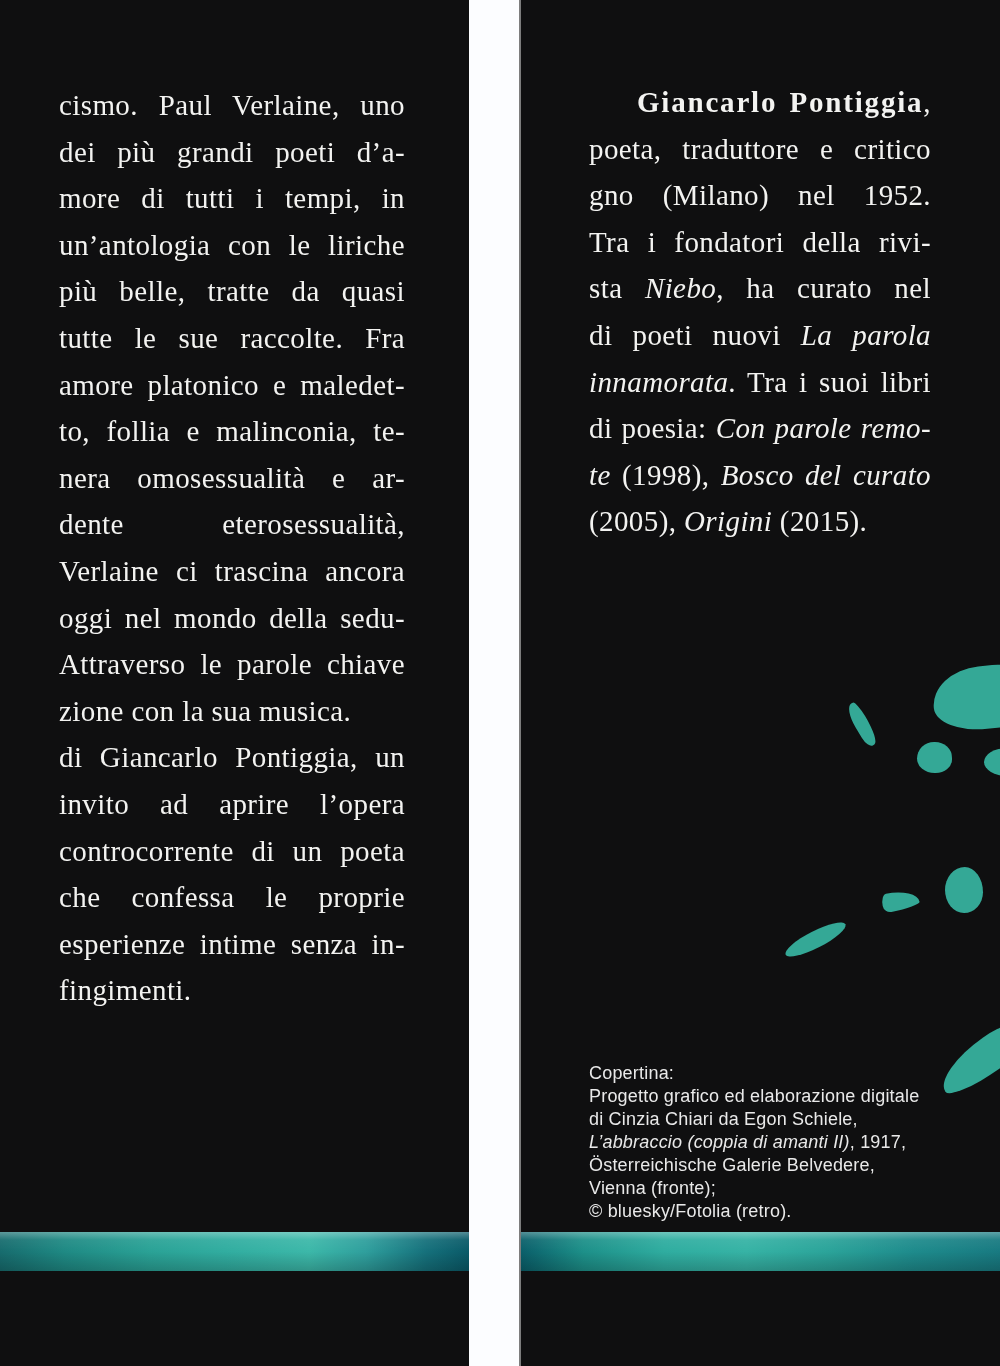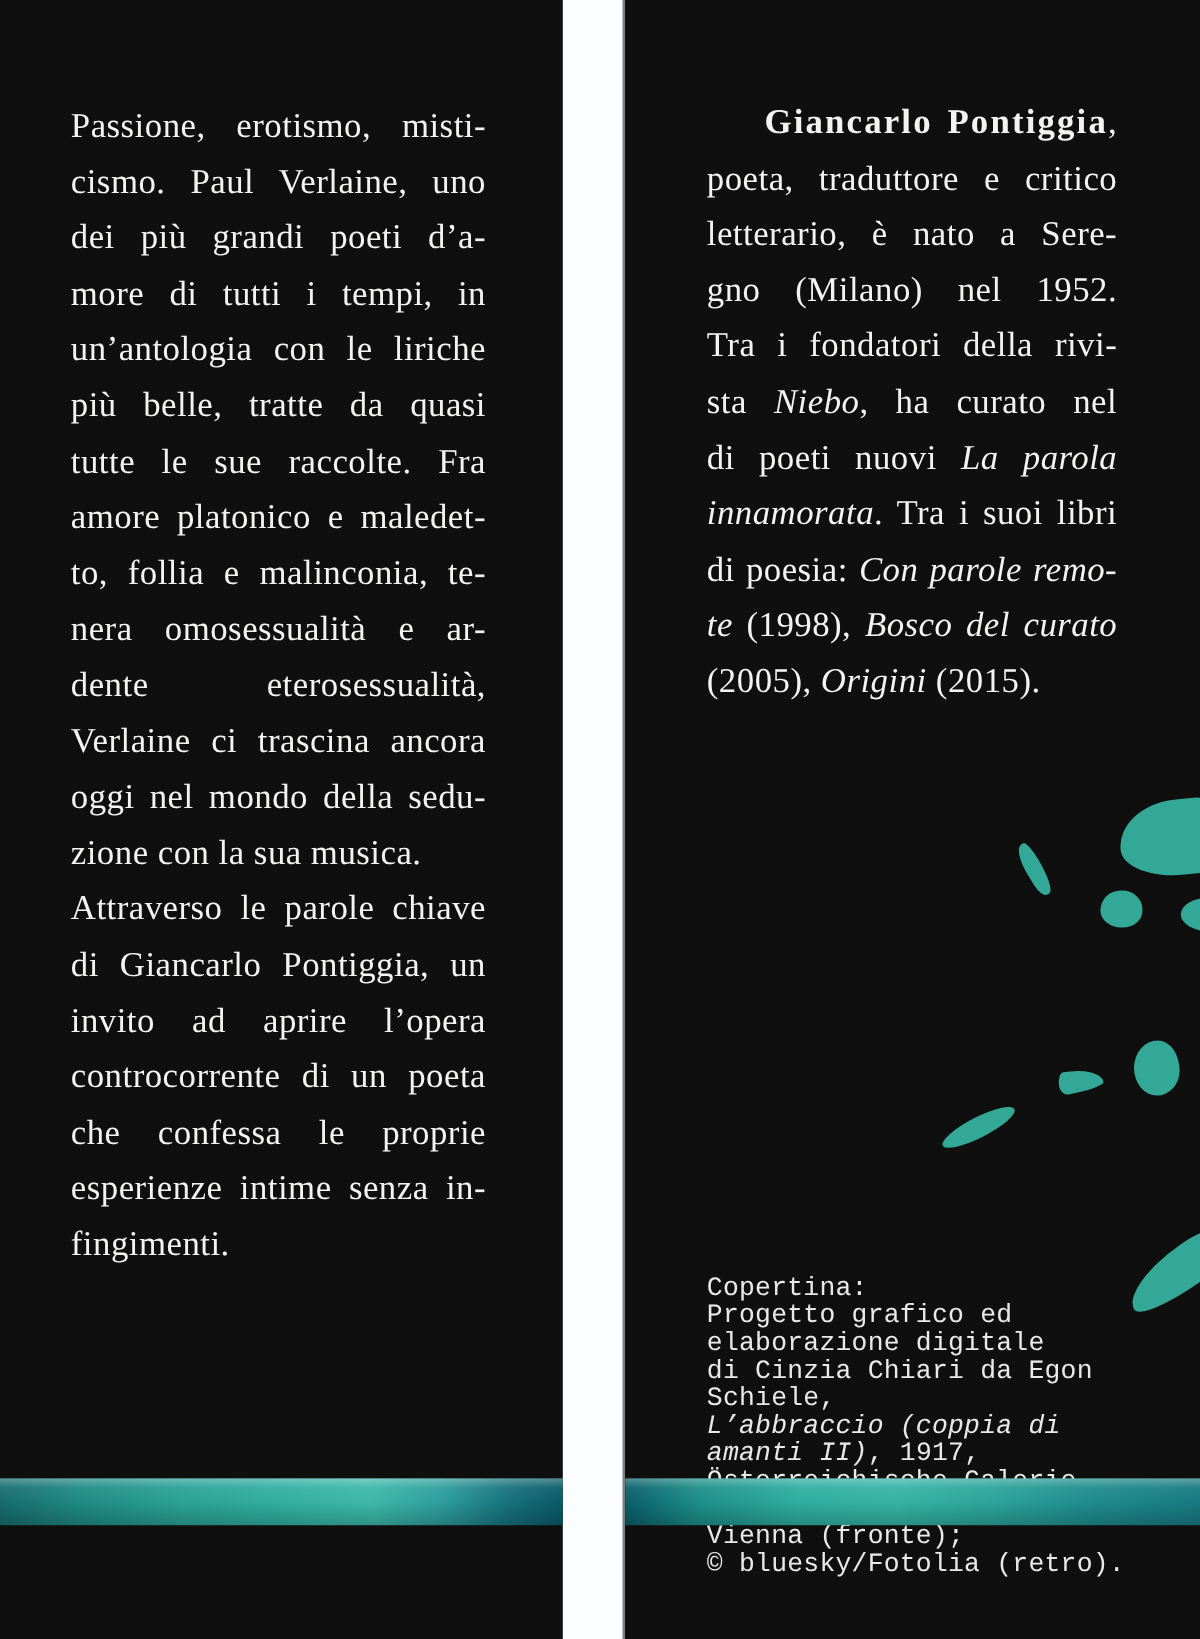--- a/index.html
+++ b/index.html
@@ -27,22 +27,22 @@
   .seg-b{font-weight:bold;letter-spacing:1.8px;margin-left:48px;}
   .seg-i{font-style:italic;}
 
   
   #credits{
     position:absolute;left:68px;top:1062px;width:360px;
     font-family:"Liberation Sans","DejaVu Sans",sans-serif;
     color:#e9e9e9;
   }
   #credits .tline{
-    font-size:22px;line-height:23px;letter-spacing:0.2px;
-    text-align:left;text-align-last:left;font-family:Liberation Mono, monospace;
+    font-size:18px;line-height:23px;letter-spacing:0.2px;
+    text-align:right;text-align-last:left;
   }
 
   
   .ribbon{position:absolute;top:1232px;height:39px;}
   #ribbon-left{
     left:0;width:469px;
     background-image:
       linear-gradient(180deg, rgba(255,255,255,0.30) 0%, rgba(255,255,255,0.06) 20%, rgba(0,0,0,0) 50%, rgba(0,0,0,0.20) 100%),
       linear-gradient(90deg,#176c6e 0%,#1f8a84 14%,#2aa296 32%,#31ada0 48%,#3cb8a9 66%,#2f9f9d 78%,#15707b 91%,#0a5a68 100%);
   }
@@ -62,52 +62,50 @@
   #blob-c5     {left:424px;top:867px;width:38px;height:46px;border-radius:52% 48% 50% 50%/50% 55% 45% 50%;}
   #blob-drop6  {left:361px;top:891px;width:37px;height:19px;border-radius:15% 85% 80% 20%/60% 75% 25% 40%;transform:rotate(-11deg);}
   #blob-rice7  {left:261px;top:931px;width:67px;height:17px;border-radius:50%;transform:rotate(-27deg);}
   #blob-cres8  {left:412px;top:1040px;width:104px;height:35px;border-radius:60% 40% 45% 55%/65% 45% 55% 35%;transform:rotate(-35deg);}
 </style>
 </head>
 <body>
 
 <div class="panel" id="left-panel">
   <div class="flap-text" id="left-flap-text">
-      <div class="tline"><span>Passione, erotismo, misti-</span></div>
       <div class="tline"><span>cismo. Paul Verlaine, uno</span></div>
       <div class="tline"><span>dei più grandi poeti d’a-</span></div>
       <div class="tline"><span>more di tutti i tempi, in</span></div>
       <div class="tline"><span>un’antologia con le liriche</span></div>
       <div class="tline"><span>più belle, tratte da quasi</span></div>
       <div class="tline"><span>tutte le sue raccolte. Fra</span></div>
       <div class="tline"><span>amore platonico e maledet-</span></div>
       <div class="tline"><span>to, follia e malinconia, te-</span></div>
       <div class="tline"><span>nera omosessualità e ar-</span></div>
       <div class="tline"><span>dente eterosessualità,</span></div>
       <div class="tline"><span>Verlaine ci trascina ancora</span></div>
       <div class="tline"><span>oggi nel mondo della sedu-</span></div>
+      <div class="tline"><span>Attraverso le parole chiave</span></div>
       <div class="tline tlast"><span>zione con la sua musica.</span></div>
-      <div class="tline"><span>Attraverso le parole chiave</span></div>
       <div class="tline"><span>di Giancarlo Pontiggia, un</span></div>
       <div class="tline"><span>invito ad aprire l’opera</span></div>
       <div class="tline"><span>controcorrente di un poeta</span></div>
       <div class="tline"><span>che confessa le proprie</span></div>
       <div class="tline"><span>esperienze intime senza in-</span></div>
       <div class="tline tlast"><span>fingimenti.</span></div>
     </div>
 </div>
 
 <div id="gutter"></div>
 <div id="edge-line"></div>
 
 <div class="panel" id="right-panel">
   <div class="flap-text" id="right-flap-text">
       <div class="tline"><span class="seg-b">Giancarlo Pontiggia</span><span>,</span></div>
       <div class="tline"><span>poeta, traduttore e critico</span></div>
-      <div class="tline"><span>letterario, è nato a Sere-</span></div>
       <div class="tline"><span>gno (Milano) nel 1952.</span></div>
       <div class="tline"><span>Tra i fondatori della rivi-</span></div>
       <div class="tline"><span>sta </span><span class="seg-i">Niebo</span><span>, ha curato nel</span></div>
       <div class="tline"><span>di poeti nuovi </span><span class="seg-i">La parola</span></div>
       <div class="tline"><span class="seg-i">innamorata</span><span>. Tra i suoi libri</span></div>
       <div class="tline"><span>di poesia: </span><span class="seg-i">Con parole remo-</span></div>
       <div class="tline"><span class="seg-i">te</span><span> (1998), </span><span class="seg-i">Bosco del curato</span></div>
       <div class="tline tlast"><span>(2005), </span><span class="seg-i">Origini</span><span> (2015).</span></div>
     </div>
 

